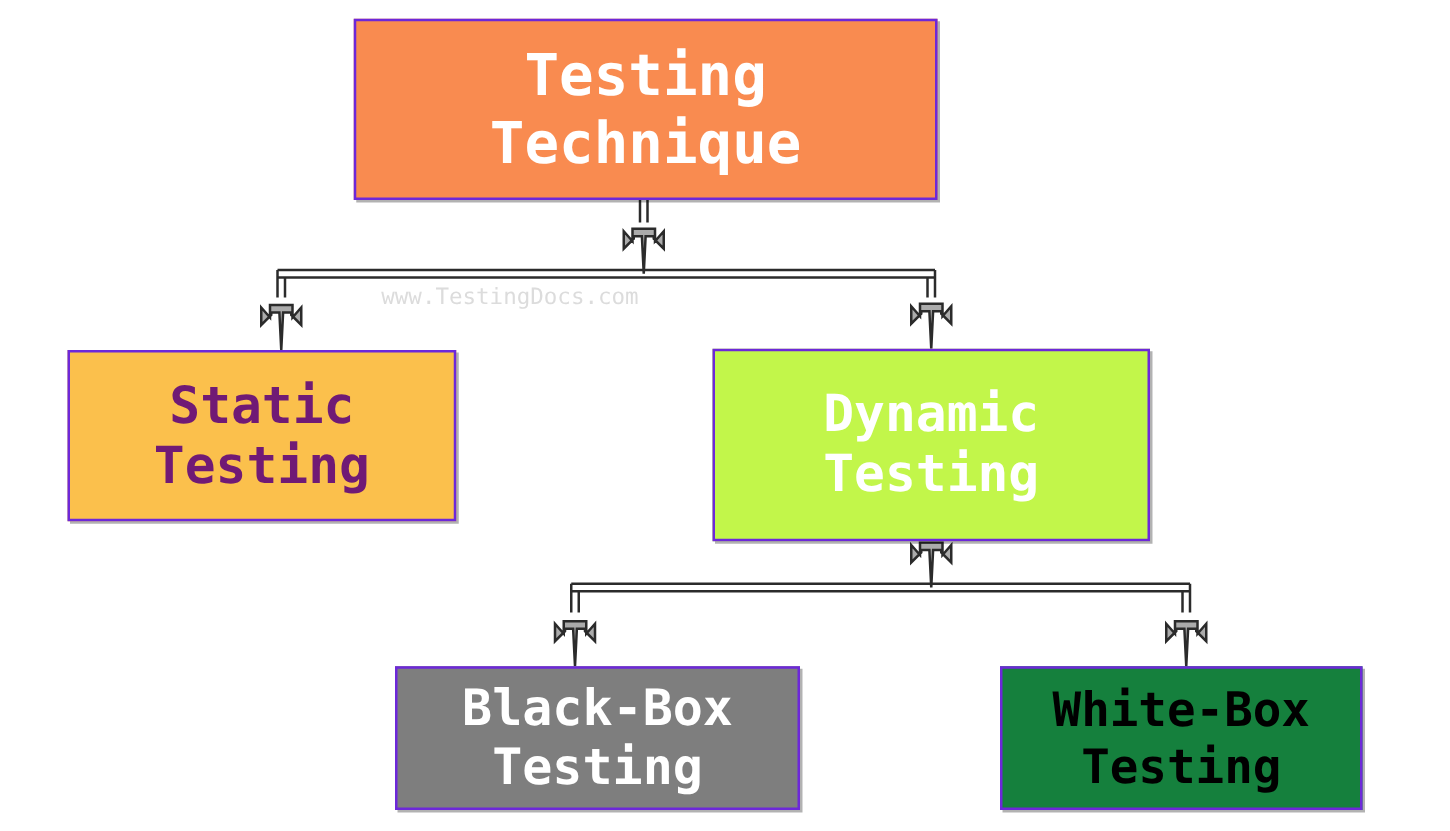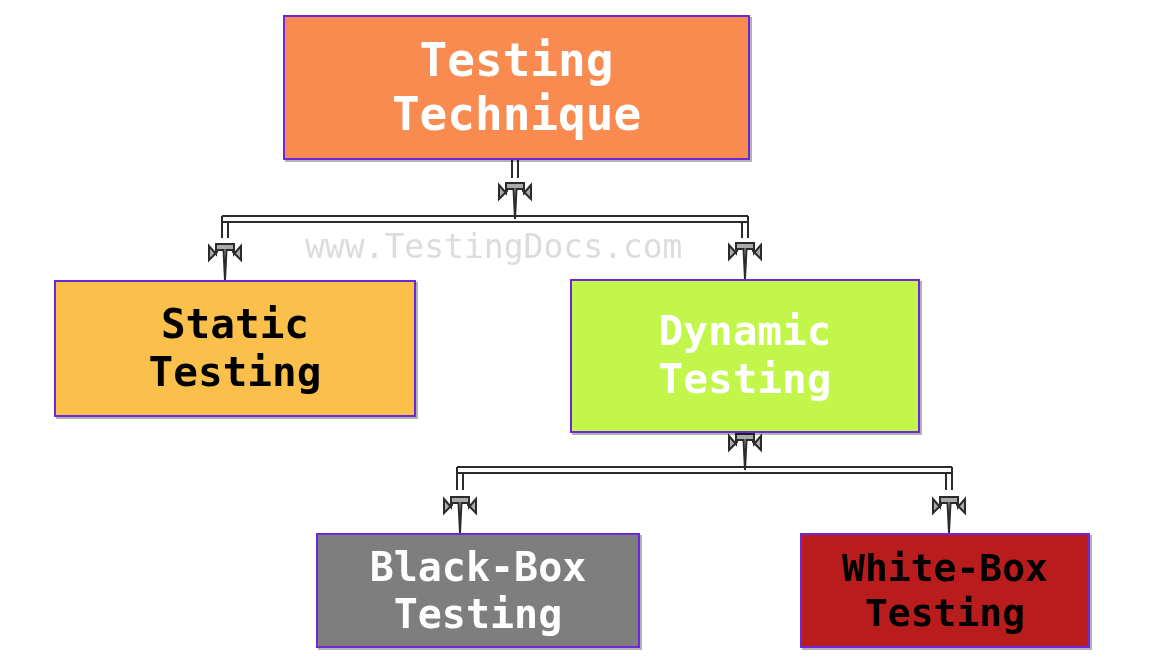--- a/index.html
+++ b/index.html
@@ -28,41 +28,41 @@
     box-shadow:2px 2px 0 rgba(0,0,0,0.30);
     white-space:pre;
     user-select:none;
   }
 
   #node-root{
     left:283px;top:15px;width:467px;height:145px;
     background:#f98b50;color:#ffffff;font-size:46px;
   }
   #node-static{
-    left:54px;top:280px;width:362px;height:137px;
-    background:#fbc04c;color:#000000;font-size:41px;
+    left:54px;top:280px;width:311px;height:137px;
+    background:#fbc04c;color:#701a75;font-size:41px;
   }
   #node-dynamic{
     left:570px;top:279px;width:350px;height:154px;
     background:#c2f64a;color:#ffffff;font-size:41px;
   }
   #node-blackbox{
     left:316px;top:533px;width:324px;height:115px;
     background:#7e7e7e;color:#ffffff;font-size:40px;
   }
   #node-whitebox{
     left:800px;top:533px;width:290px;height:115px;
-    background:#b91c1c;color:#000000;font-size:38px;
+    background:#15803d;color:#000000;font-size:38px;
   }
 
   #watermark{
     position:absolute;
     left:305px;top:227px;
     font-family:"DejaVu Sans Mono","Liberation Mono",monospace;
-    font-size:33px;
+    font-size:18px;
     color:#dcdcdc;
     letter-spacing:0px;
     white-space:pre;
     user-select:none;
   }
 </style>
 </head>
 <body>
 
 <div id="canvas">

